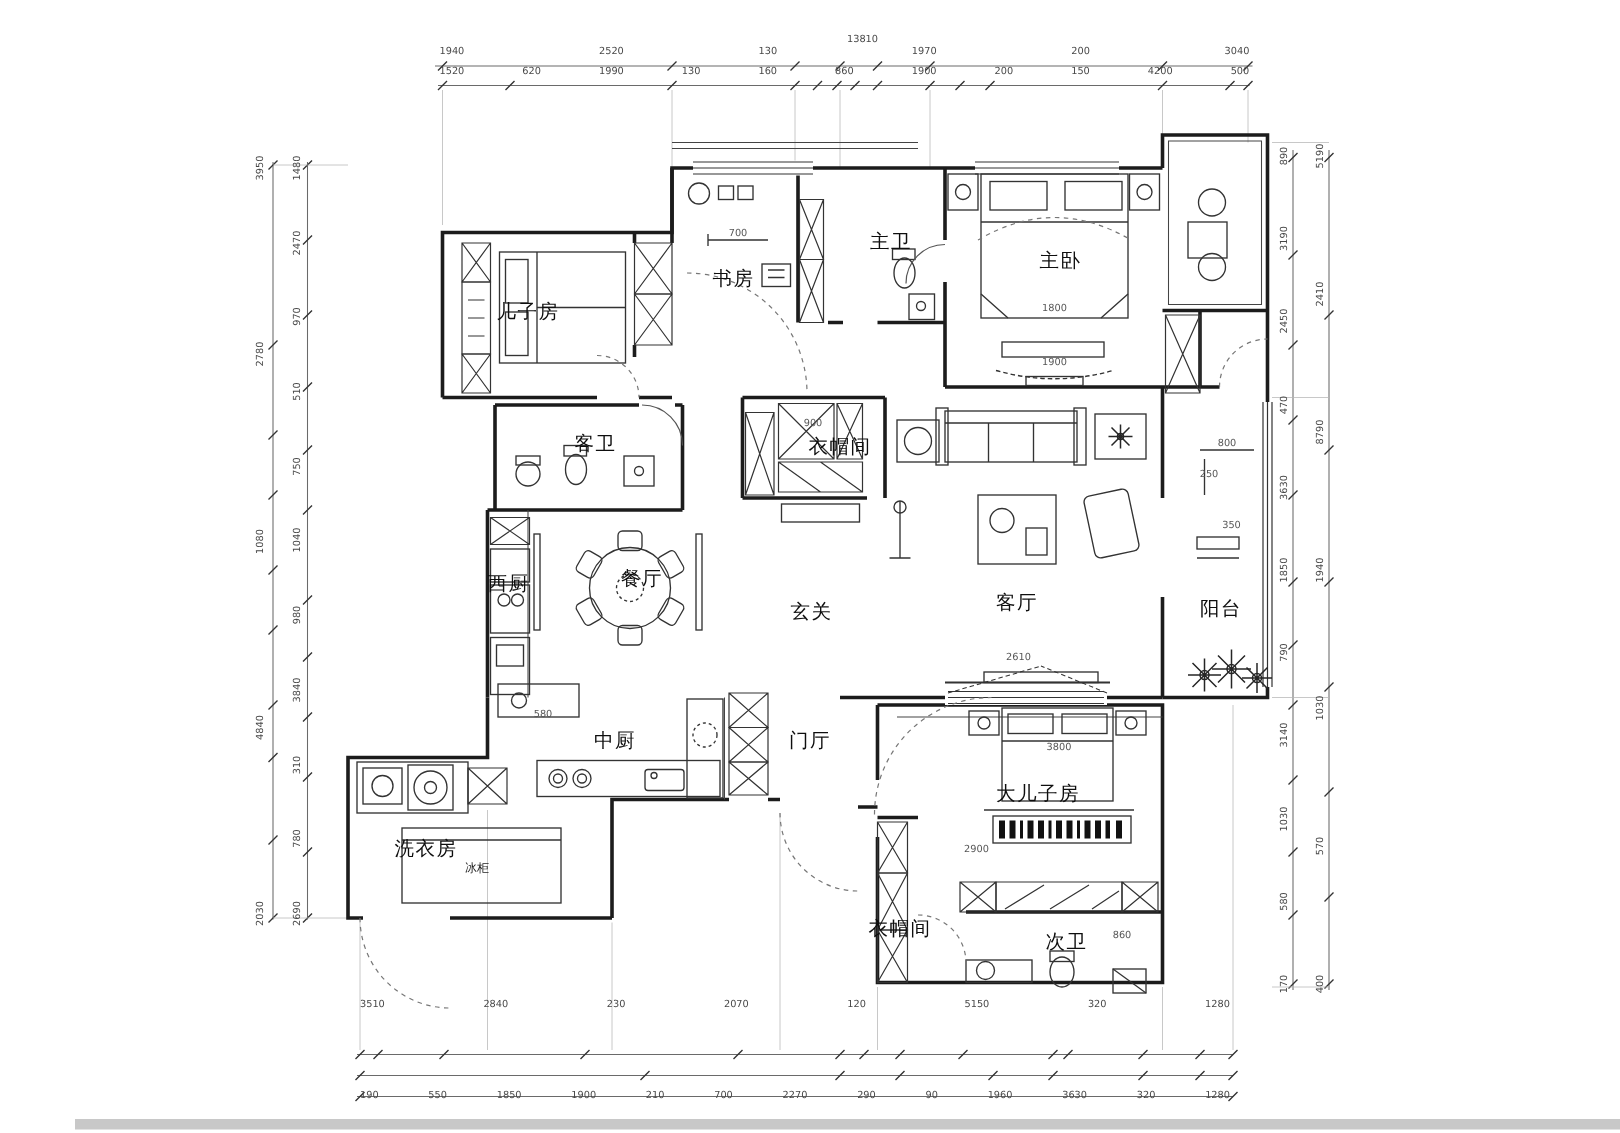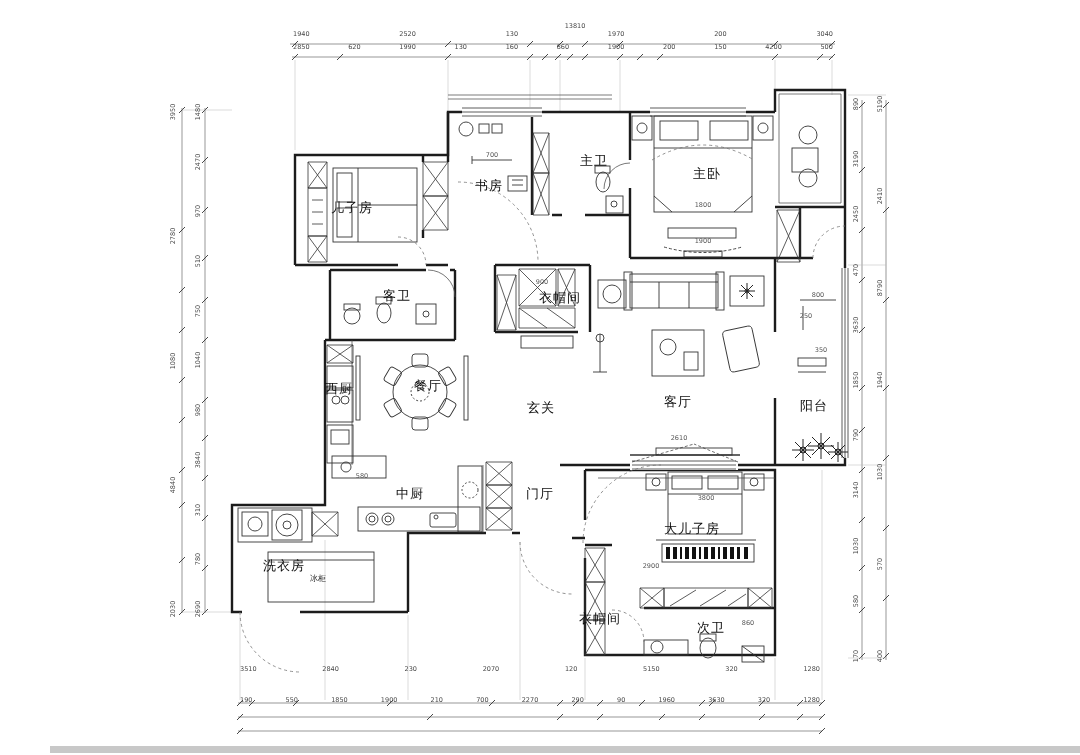--- a/index.html
+++ b/index.html
@@ -334,34 +334,34 @@
 <div class="dimtotal" style="left:545px;top:22px;width:60px;">13810</div>
 <div class="dimrow" style="left:293px;top:30px;width:540px;">
       <span class="dim">1940</span>
       <span class="dim">2520</span>
       <span class="dim">130</span>
       <span class="dim">1970</span>
       <span class="dim">200</span>
       <span class="dim">3040</span>
     </div>
 <div class="dimrow" style="left:293px;top:43px;width:540px;">
-      <span class="dim">2850</span>
+      <span class="dim">1520</span>
       <span class="dim">620</span>
       <span class="dim">1990</span>
       <span class="dim">130</span>
       <span class="dim">160</span>
       <span class="dim">860</span>
       <span class="dim">1900</span>
       <span class="dim">200</span>
       <span class="dim">150</span>
       <span class="dim">4200</span>
       <span class="dim">500</span>
     </div>
 
-<div class="dimrow" style="left:240px;top:696px;width:580px;">
+<div class="dimrow" style="left:240px;top:726px;width:580px;">
       <span class="dim">190</span>
       <span class="dim">550</span>
       <span class="dim">1850</span>
       <span class="dim">1900</span>
       <span class="dim">210</span>
       <span class="dim">700</span>
       <span class="dim">2270</span>
       <span class="dim">290</span>
       <span class="dim">90</span>
       <span class="dim">1960</span>

